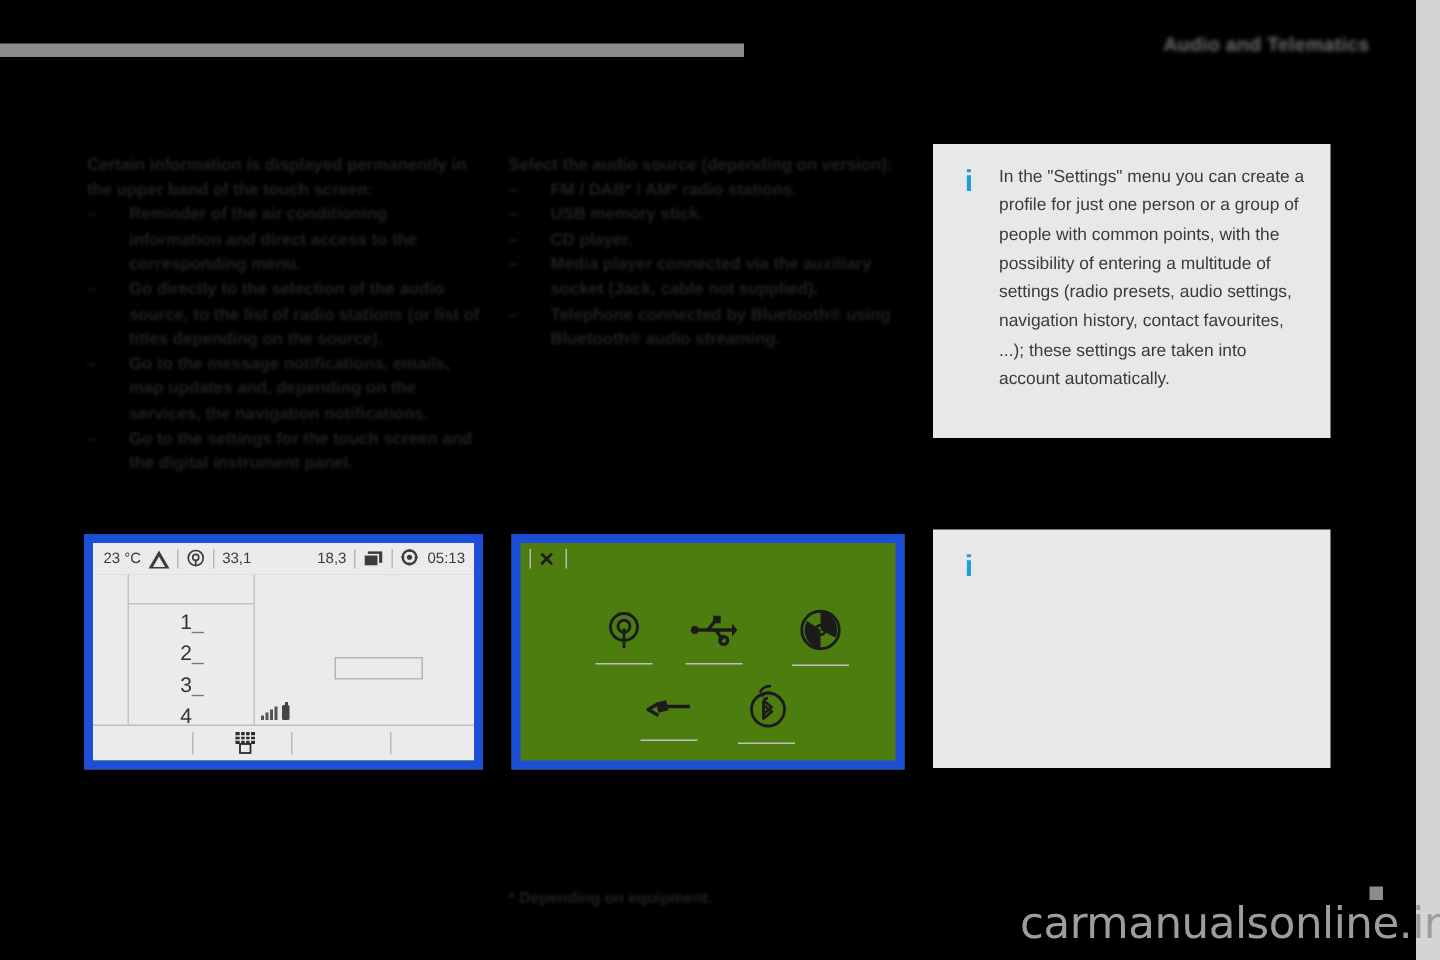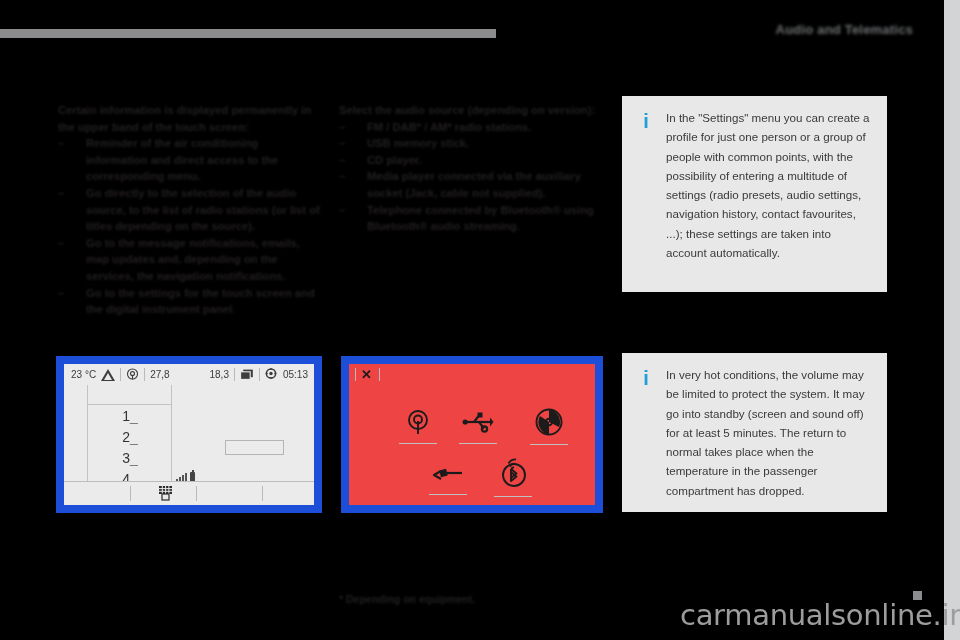--- a/index.html
+++ b/index.html
@@ -102,22 +102,22 @@
     color: #1f9fd8;
     font-size: 20px;
     font-weight: bold;
     line-height: 1;
     font-family: "Liberation Sans", sans-serif;
   }
 
   
   .screenframe {
     position: absolute;
-    border: 8px solid #1d4ed8;
-    background: #ef4444;
+    border: 6px solid #1d4ed8;
+    background: #4d7c0f;
     box-sizing: border-box;
     overflow: hidden;
   }
   #screen-keypad  { left: 56px;  top: 356px; width: 266px; height: 157px; }
   #screen-sources { left: 341px; top: 356px; width: 262px; height: 157px; }
 
   
   .statusbar {
     position: absolute;
     left: 0; top: 0; right: 0;
@@ -369,39 +369,38 @@
     </ul>
   </div>
 
   <div class="infobox" id="infobox-1">
     <div class="i-icon">i</div>
     <div class="ibody">In the "Settings" menu you can create a profile for just one person or a group of people with common points, with the possibility of entering a multitude of settings (radio presets, audio settings, navigation history, contact favourites, ...); these settings are taken into account automatically.</div>
   </div>
 
   <div class="infobox" id="infobox-2">
     <div class="i-icon">i</div>
-    <div class="ibody">In very hot conditions, the volume may be limited to protect the system. It may go into standby (screen and sound off) for at least 5 minutes. The return to normal takes place when the temperature in the passenger compartment has dropped.</div>
   </div>
 
   <div class="screenframe" id="screen-keypad">
 
     <div class="statusbar">
       <div class="sb-left">
         <span>23 °C</span>
         <span class="tri-warn"></span>
         <span class="sep"></span>
         <span style="display:inline-block;width:13px;height:13px;position:relative;">
           <svg width="13" height="13" viewBox="0 0 13 13">
             <circle cx="6.5" cy="6" r="5" fill="none" stroke="#3c3c3c" stroke-width="1.1"></circle>
             <circle cx="6.5" cy="5.6" r="2" fill="none" stroke="#3c3c3c" stroke-width="1.1"></circle>
             <line x1="6.5" y1="7.2" x2="6.5" y2="11.5" stroke="#3c3c3c" stroke-width="1.1"></line>
           </svg>
         </span>
         <span class="sep"></span>
-        <span>27,8</span>
+        <span>33,1</span>
       </div>
       <div class="sb-right">
         <span>18,3</span>
         <span class="sep"></span>
         <span style="display:inline-block;width:14px;height:12px;position:relative;">
           <svg width="14" height="12" viewBox="0 0 14 12">
             <rect x="3.2" y="0.6" width="9.6" height="7.6" fill="#3c3c3c"></rect>
             <rect x="0.6" y="2.8" width="9.6" height="7.6" fill="#3c3c3c" stroke="#ebebeb" stroke-width="1.1"></rect>
           </svg>
         </span>

